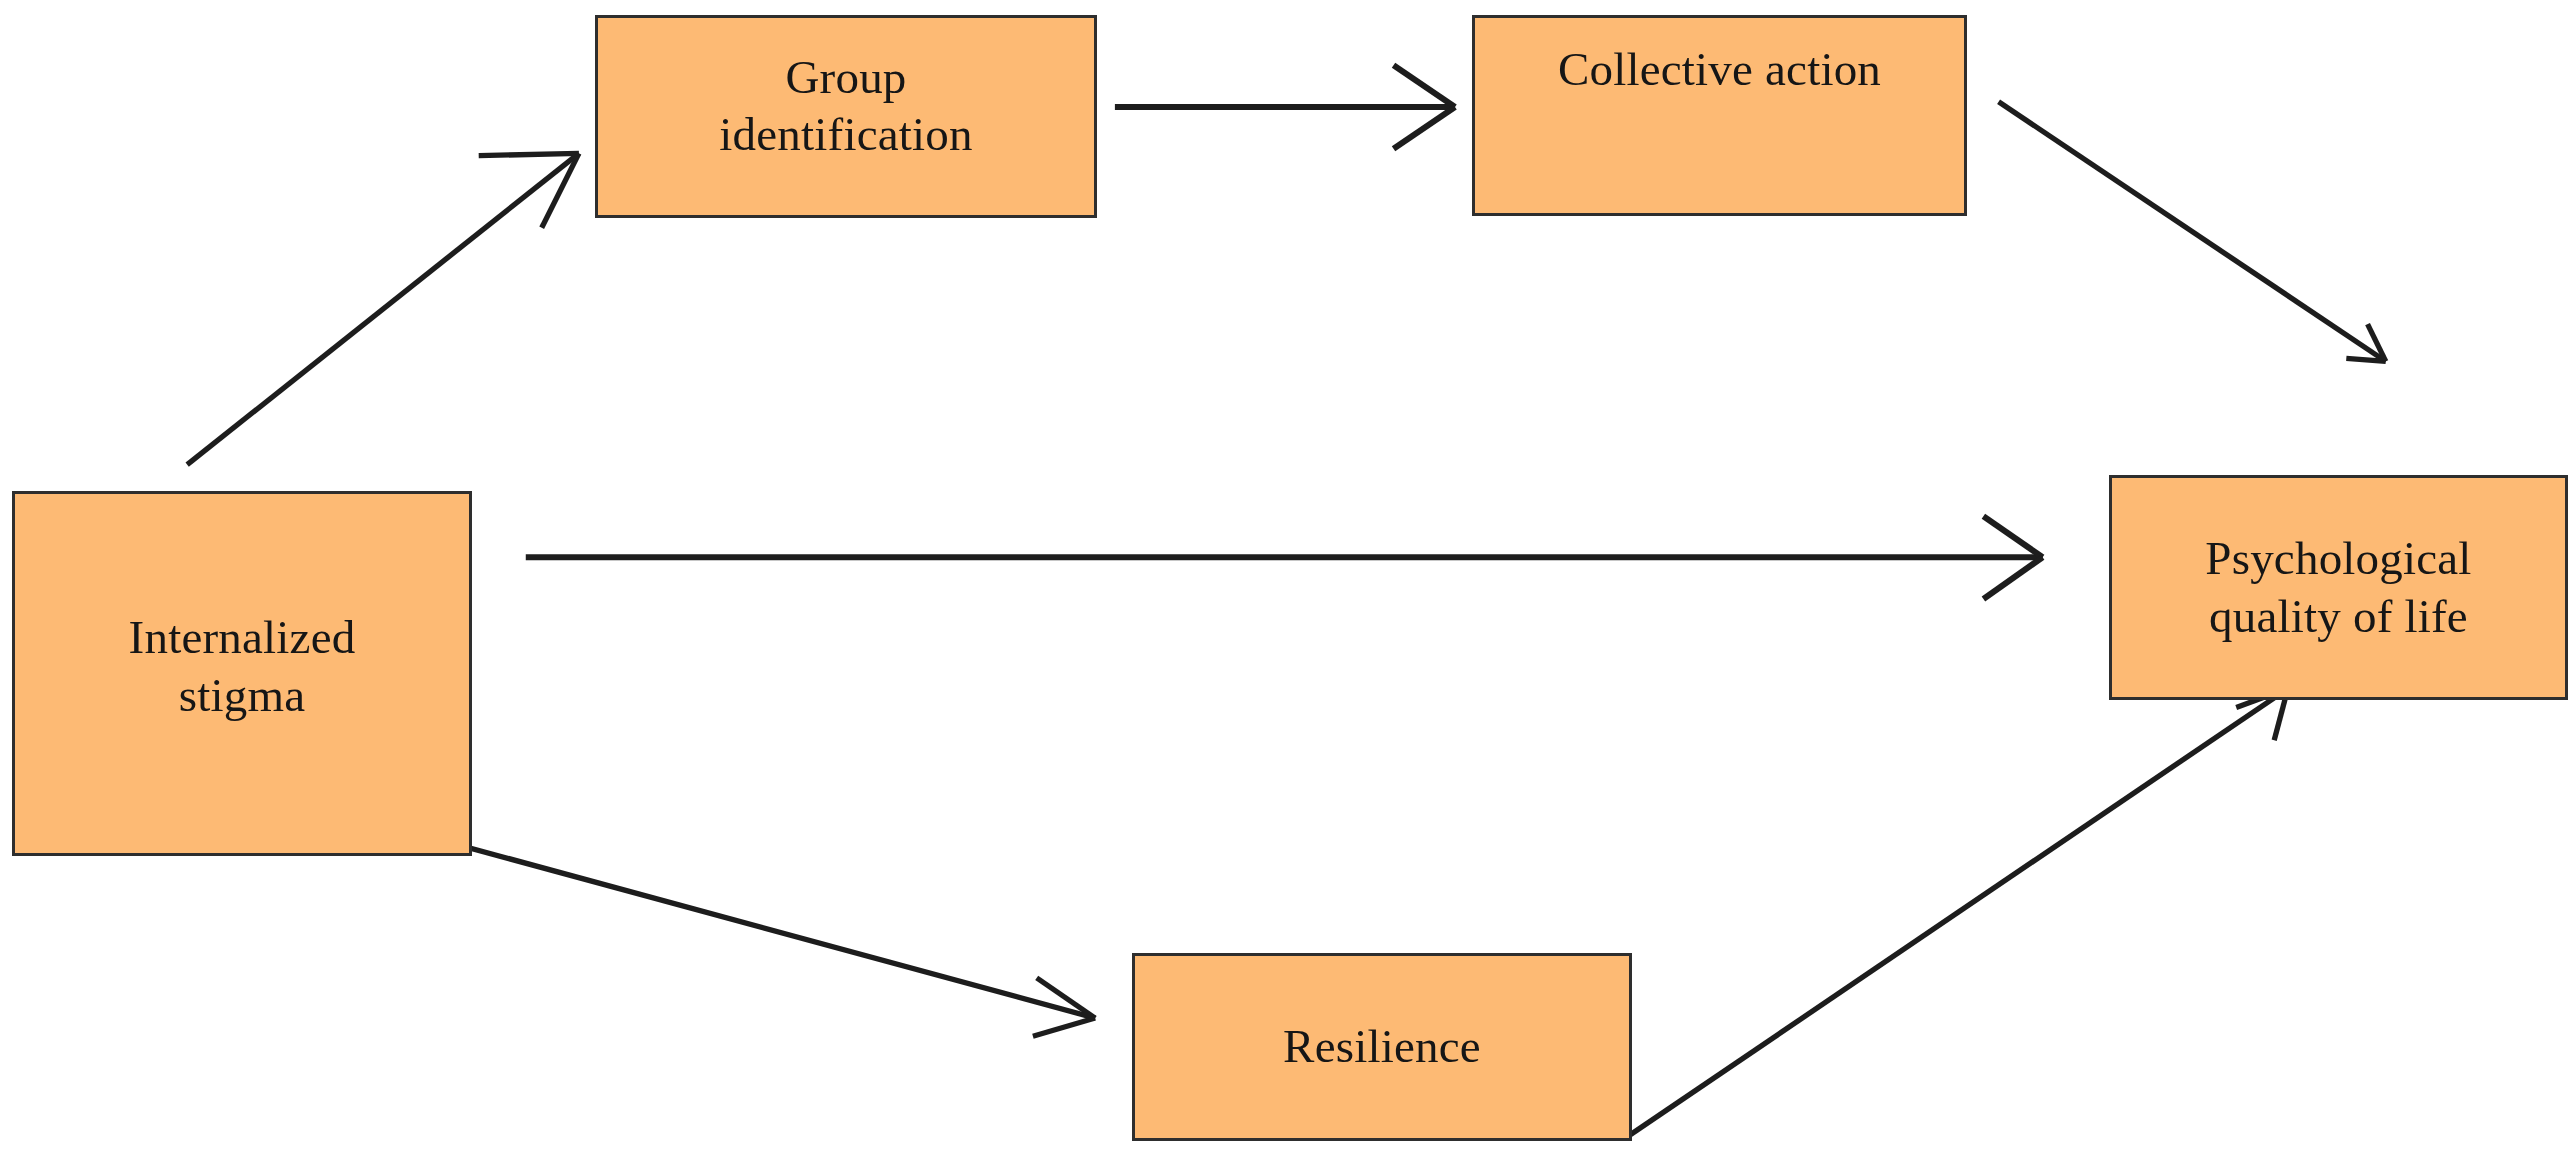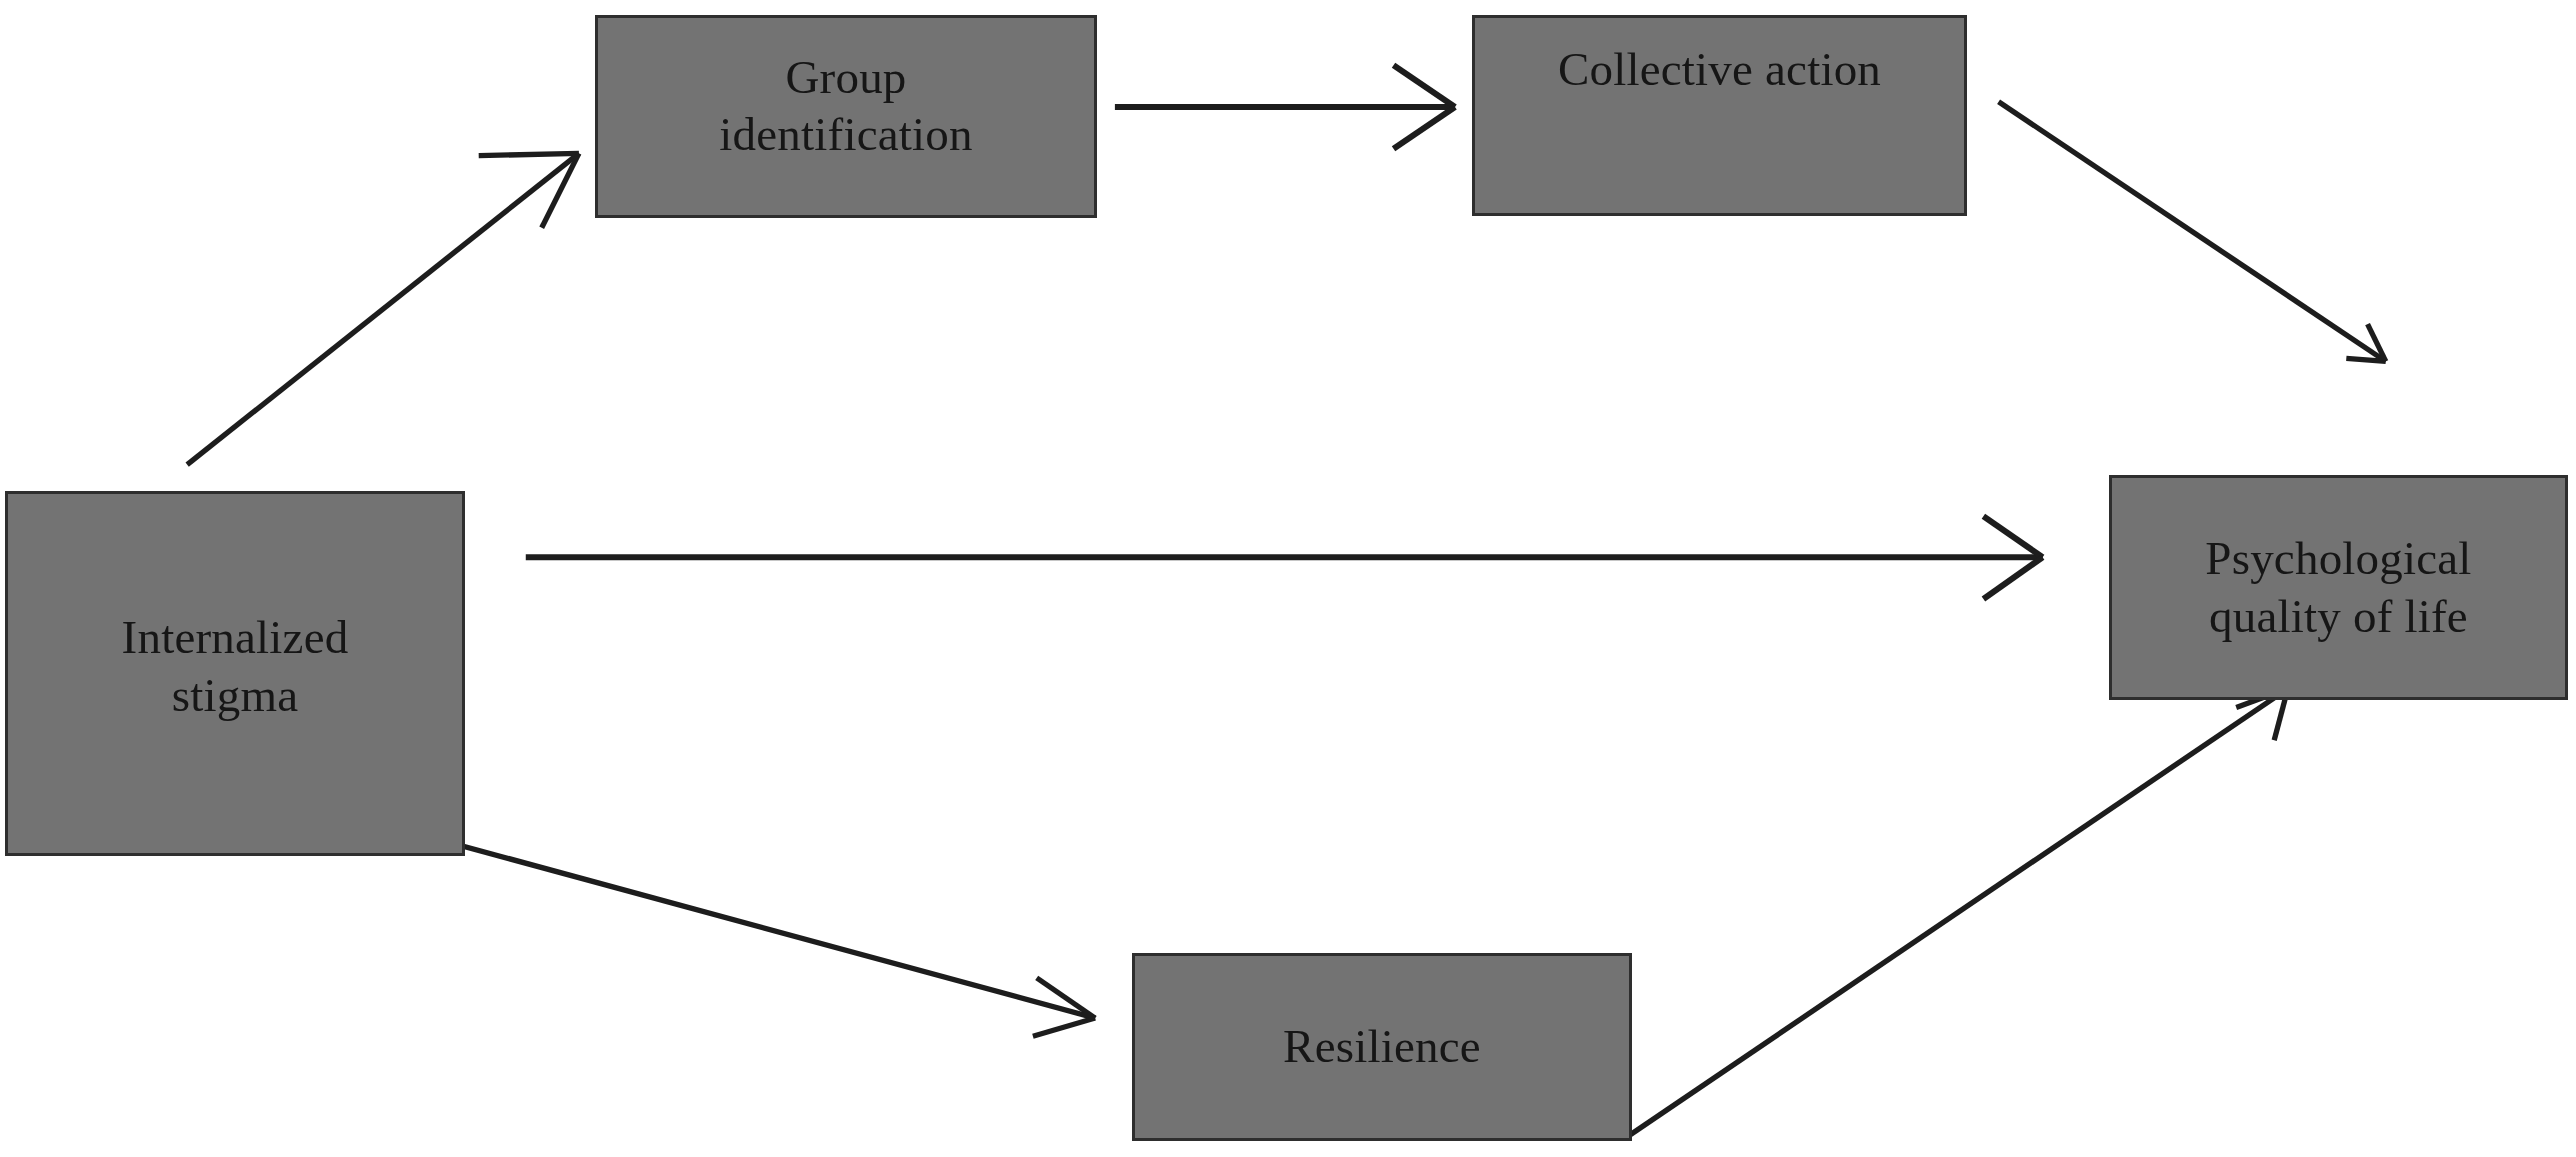--- a/index.html
+++ b/index.html
@@ -1,30 +1,30 @@
 <!DOCTYPE html>
 <html style="font-size:12px"><head>
 <meta charset="utf-8">
 <style>
   html,body{margin:0;padding:0;background:#ffffff;}
   body{width:2576px;height:1157px;overflow:hidden;
        font-family:"Liberation Serif","DejaVu Serif",serif;}
   #canvas{position:relative;width:2576px;height:1157px;background:#fff;}
   svg#edges{position:absolute;left:0;top:0;width:2576px;height:1157px;}
-  .node{position:absolute;box-sizing:border-box;background:#737373;
+  .node{position:absolute;box-sizing:border-box;background:#fdba74;
         border:3px solid #2e2e2e;display:flex;align-items:center;
         justify-content:center;text-align:center;}
   .node .label{color:#161616;font-size:47px;line-height:1.22;
         letter-spacing:0.2px;white-space:pre-line;font-weight:400;}
   #node-group-identification{left:595px;top:15px;width:502px;height:203px;}
   #node-group-identification .label{padding-bottom:21px;}
   #node-collective-action{left:1472px;top:15px;width:495px;height:201px;
         align-items:flex-start;}
   #node-collective-action .label{padding-top:23px;}
-  #node-internalized-stigma{left:5px;top:491px;width:460px;height:365px;}
+  #node-internalized-stigma{left:12px;top:491px;width:460px;height:365px;}
   #node-internalized-stigma .label{padding-bottom:13.7px;}
   #node-psychological-qol{left:2109px;top:475px;width:459px;height:225px;}
   #node-resilience{left:1100px;top:953px;width:500px;height:188px;margin-left:32px;}
   .edge-line{stroke:#1d1d1d;fill:none;stroke-linecap:butt;}
 </style>
 </head>
 <body>
 
 <div id="canvas">
 

